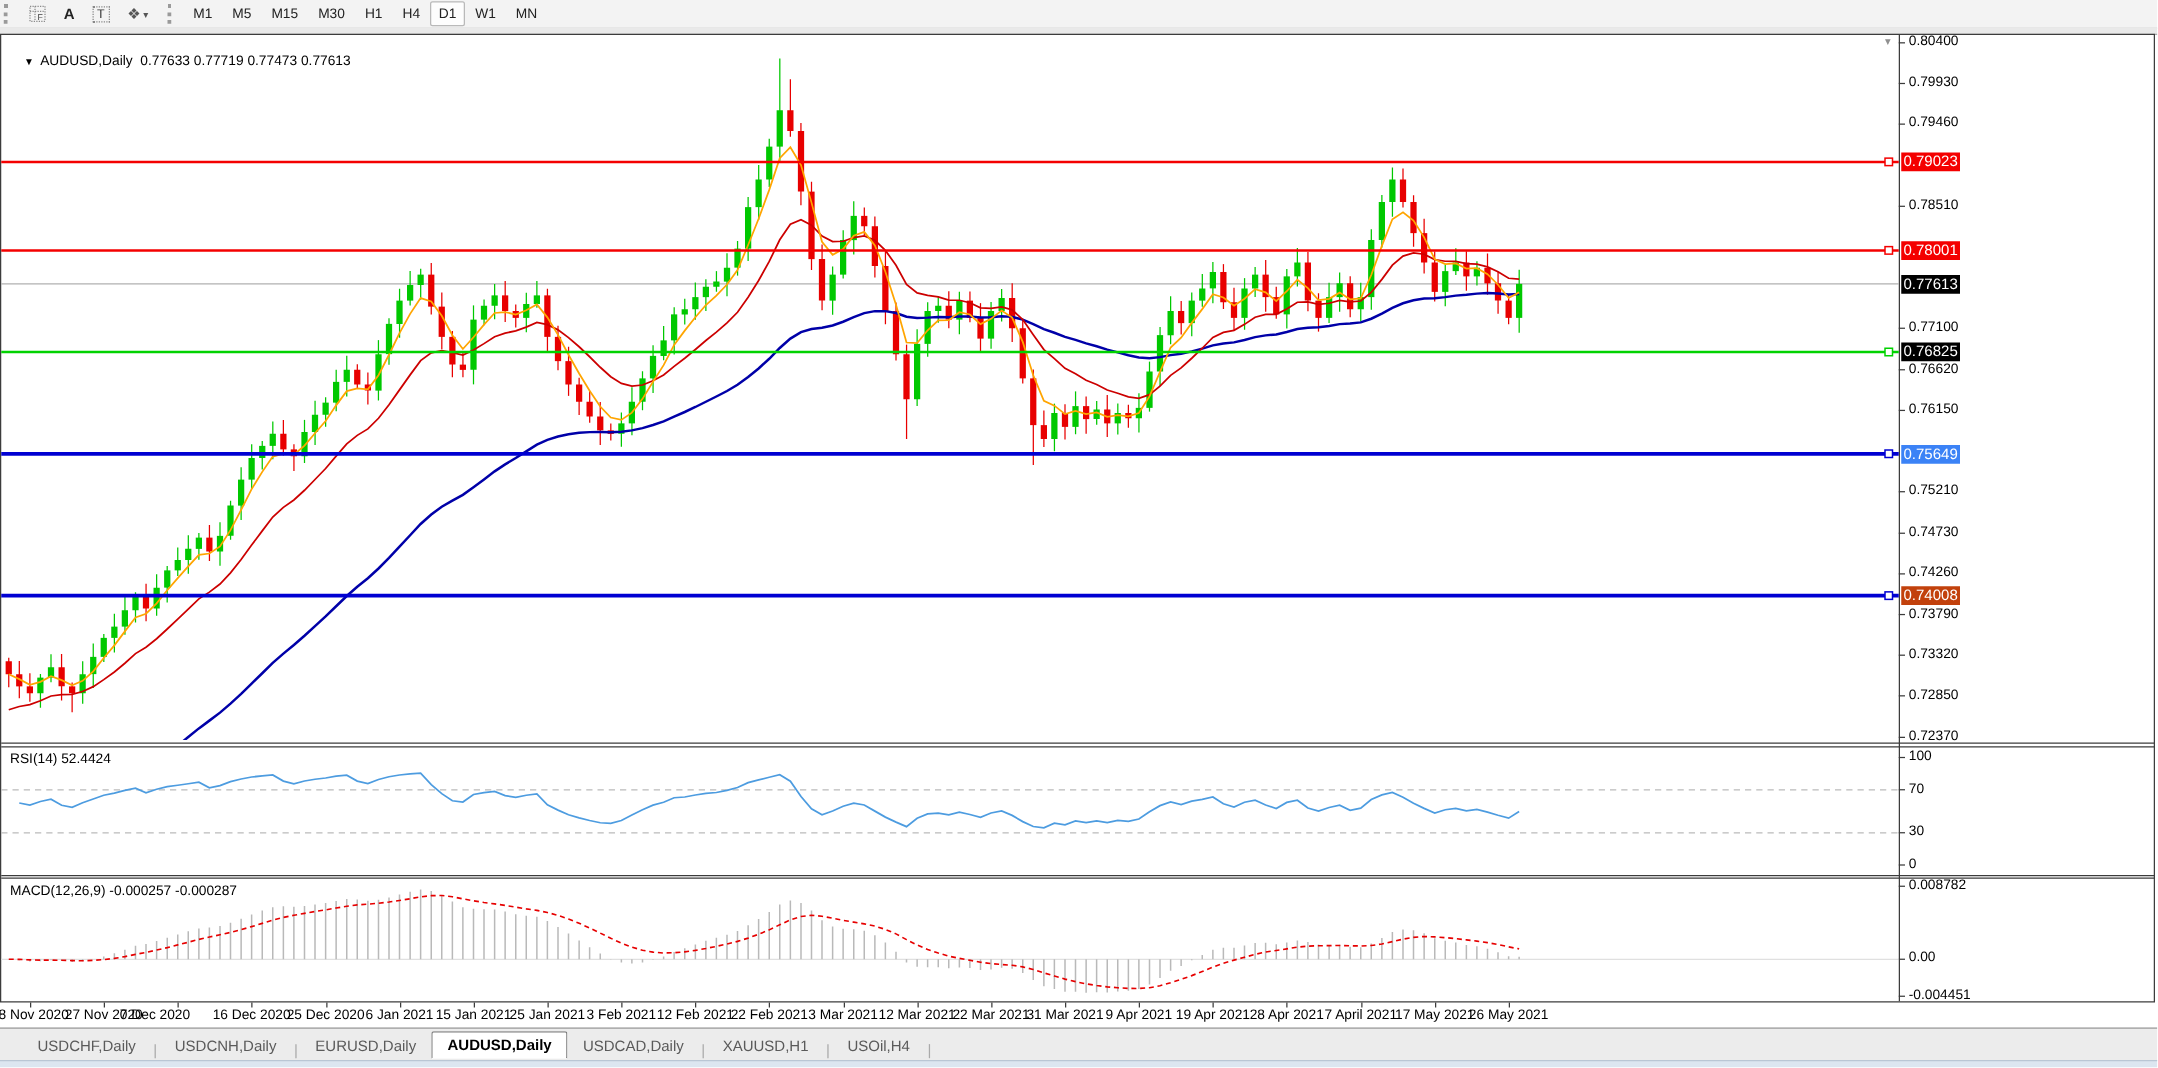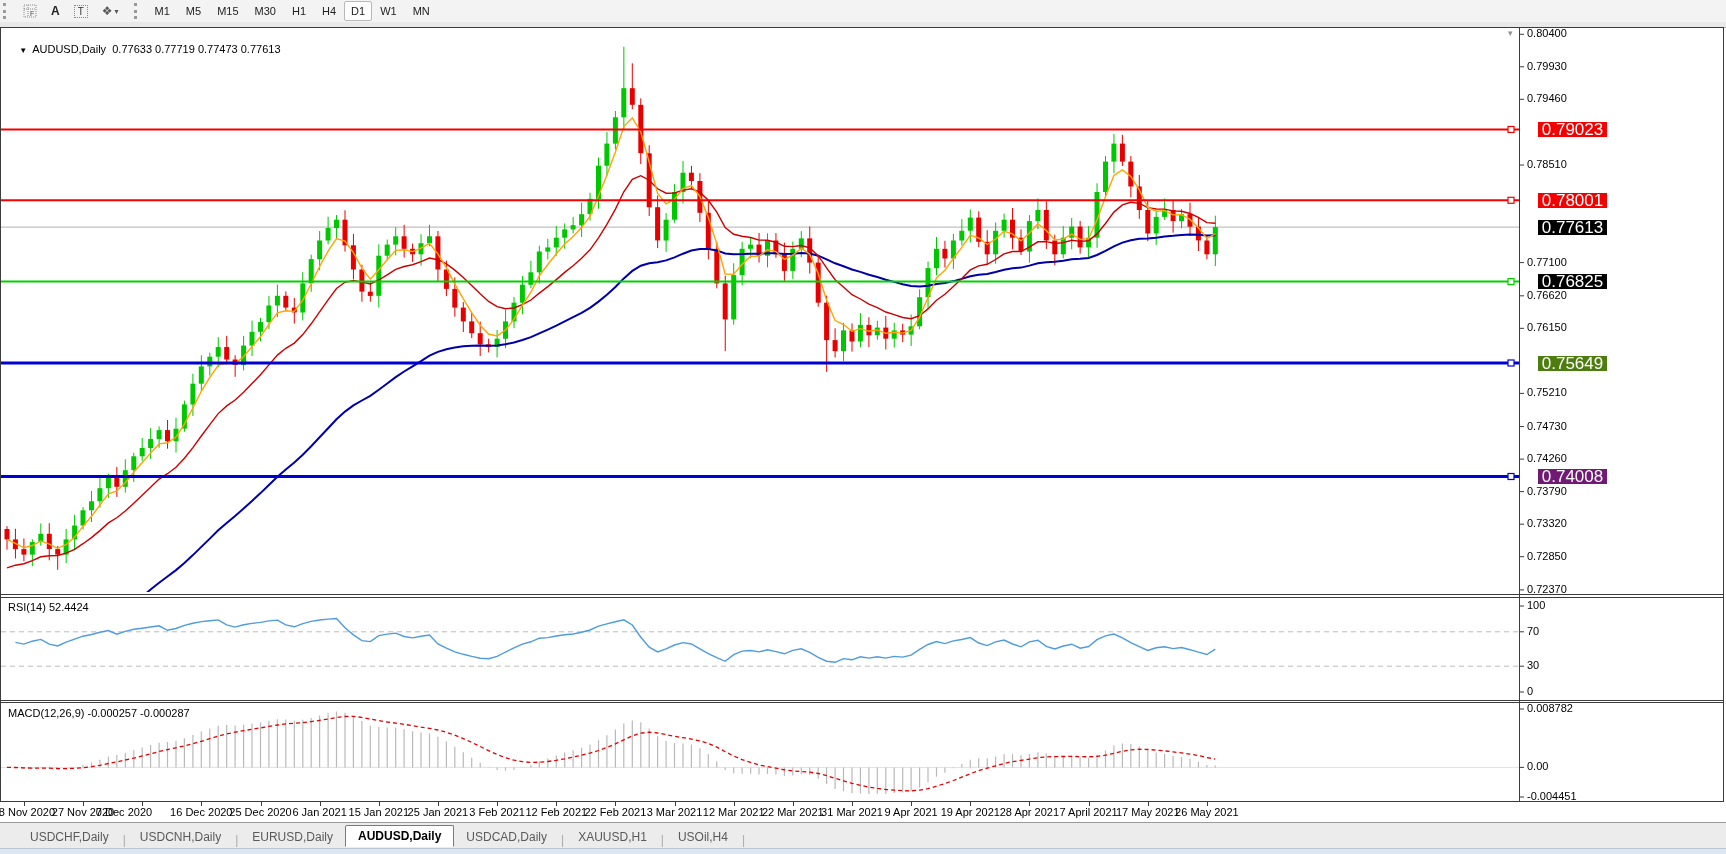--- a/index.html
+++ b/index.html
@@ -17,22 +17,22 @@
   .tf{padding:2px 8px;color:#222;}
   .scrollstrip{position:absolute;left:0;top:22px;width:1726px;height:5px;background:#e9e9e9;
                border-bottom:1px solid #a8a8a8;}
   
   .chartwin{position:absolute;left:0;top:27px;width:1724px;height:775px;background:#fff;
             border:1px solid #3c3c3c;box-sizing:border-box;}
   .overlay-label{position:absolute;font-size:11px;color:#000;white-space:pre;}
   .titlebox{left:7px;top:4px;}
   .title-caret{font-size:8px;color:#000;margin-right:5px;}
   .axis-label{position:absolute;font-size:11px;color:#000;left:1527px;white-space:nowrap;}
-  .badge{position:absolute;left:1521px;width:69px;height:15px;font-size:17px;line-height:15px;
-         color:#fff;text-align:center;white-space:nowrap;margin-left:17px;}
+  .badge{position:absolute;left:1521px;width:47px;height:15px;font-size:12px;line-height:15px;
+         color:#fff;text-align:center;white-space:nowrap;}
   .datetick{position:absolute;width:1px;height:4px;background:#3c3c3c;top:802px;}
   .datelabel{position:absolute;top:806px;font-size:11px;color:#000;transform:translateX(-50%);white-space:nowrap;}
   .shiftmark{position:absolute;left:1508px;top:28px;font-size:9px;color:#909090;}
   
   .tabbar{position:absolute;left:0;top:822px;width:1726px;height:26px;background:#ececec;
           border-top:1px solid #9a9a9a;display:flex;align-items:center;font-size:12px;color:#5a5a5a;}
   .tabsep{color:#aaa;padding:0 2px;}
   .tab{padding:3px 12px;}
   .tab.active{background:#fff;border:1px solid #7a7a7a;border-bottom:1px solid #fff;color:#000;
               font-weight:bold;border-radius:2px 2px 0 0;}
@@ -592,22 +592,22 @@
       <div class="axis-label" style="top:386.4px">0.75210</div>
       <div class="axis-label" style="top:419.6px">0.74730</div>
       <div class="axis-label" style="top:452.1px">0.74260</div>
       <div class="axis-label" style="top:484.6px">0.73790</div>
       <div class="axis-label" style="top:517.2px">0.73320</div>
       <div class="axis-label" style="top:549.7px">0.72850</div>
       <div class="axis-label" style="top:582.9px">0.72370</div>
       <div class="badge" style="top:122.0px;background:#f40000">0.79023</div>
       <div class="badge" style="top:192.8px;background:#f40000">0.78001</div>
       <div class="badge" style="top:274.1px;background:#000000">0.76825</div>
-      <div class="badge" style="top:355.5px;background:#4d7c0f">0.75649</div>
-      <div class="badge" style="top:469.0px;background:#701a75">0.74008</div>
+      <div class="badge" style="top:355.5px;background:#3b82f6">0.75649</div>
+      <div class="badge" style="top:469.0px;background:#c2410c">0.74008</div>
       <div class="badge" style="top:219.6px;background:#000000">0.77613</div>
       <div class="axis-label" style="top:599.0px">100</div>
       <div class="axis-label" style="top:624.8px">70</div>
       <div class="axis-label" style="top:659.2px">30</div>
       <div class="axis-label" style="top:685.0px">0</div>
       <div class="axis-label" style="top:702.0px">0.008782</div>
       <div class="axis-label" style="top:760.4px">0.00</div>
       <div class="axis-label" style="top:790.0px">-0.004451</div>
     </div>
 

